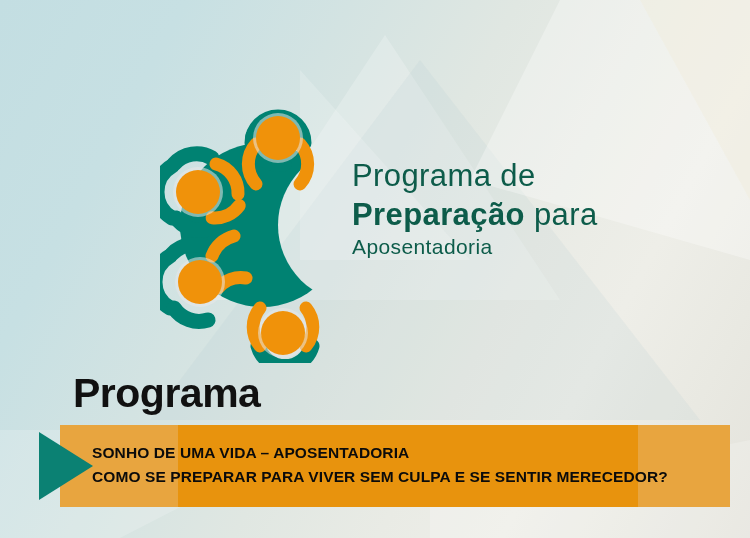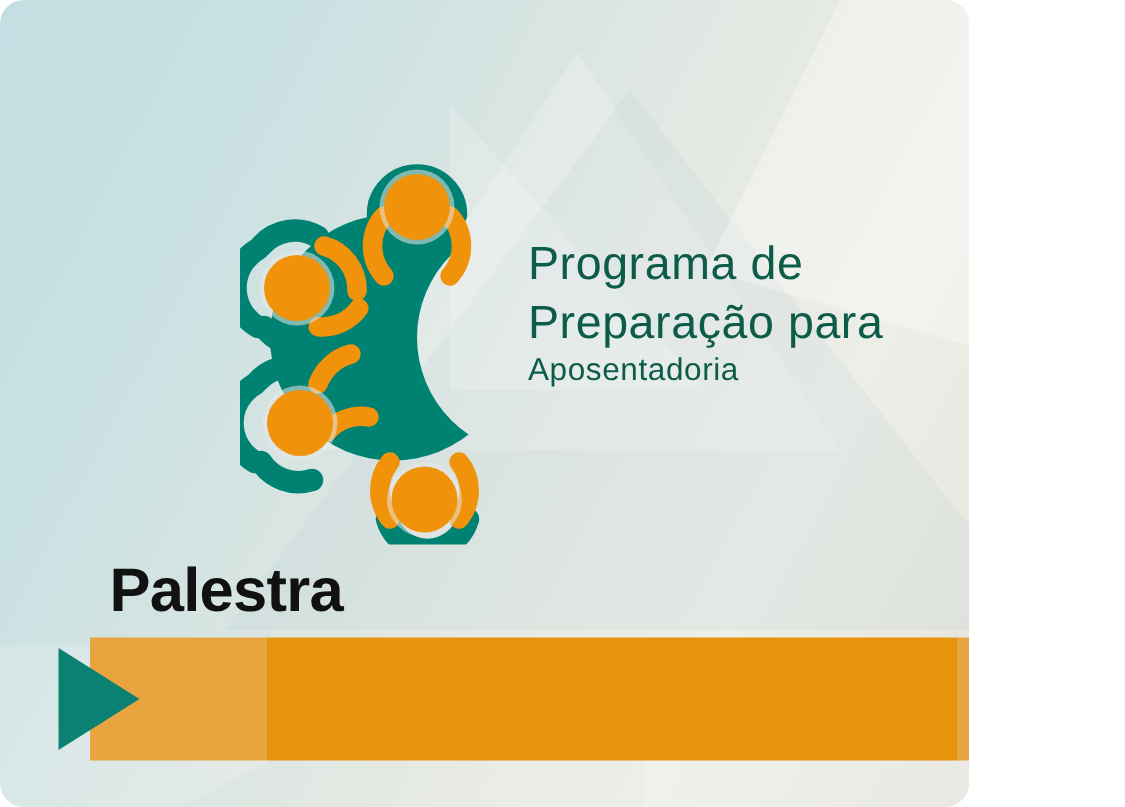--- a/index.html
+++ b/index.html
@@ -2,51 +2,50 @@
 <html><head>
 <meta charset="utf-8">
 <style>
   html,body{margin:0;padding:0;}
   body{
     width:750px;height:538px;overflow:hidden;
     font-family:"Liberation Sans", sans-serif;
     background:#ffffff;
   }
   #poster{
-    position:relative;width:646px;height:538px;overflow:hidden;
+    position:relative;width:750px;height:538px;overflow:hidden;
     background:
       linear-gradient(118deg,
         #c3dee2 0%,
         #c7e0e3 18%,
         #d3e3e2 34%,
         #e0e7e2 50%,
         #e9ebe5 64%,
         #eeeee8 76%,
         #e9e9e2 88%,
         #e4e3dc 100%);
-    border-radius: 16px;
   }
   
   .bg-shapes{position:absolute;inset:0;pointer-events:none;}
   .bg-shapes svg{display:block;width:750px;height:538px;}
 
   
   .logo{position:absolute;left:160px;top:88px;width:190px;height:275px;}
   .logo svg{display:block;width:190px;height:275px;}
 
   
   .headline{
     position:absolute;left:352px;top:158px;width:380px;
     color:#0d5c4a;
     line-height:1.18;
     letter-spacing:0.4px;
   }
   .headline .l1{font-size:31px;font-weight:400;display:block;}
   .headline .l2{font-size:31px;font-weight:400;display:block;margin-top:2px;}
-  .headline .l2 b{font-weight:400;}
+  .headline .l2 b{font-weight:700;}
   .headline .l3{font-size:21px;font-weight:400;display:block;margin-top:2px;}
 
   
   .palestra{
     position:absolute;left:73px;top:370px;
     font-size:41px;font-weight:700;color:#111111;
     letter-spacing:-0.5px;
   }
 
   
@@ -138,26 +137,30 @@
       </g>
     </svg>
   </div>
 
   <div class="headline">
     <span class="l1">Programa de</span>
     <span class="l2"><b>Preparação</b><span> para</span></span>
     <span class="l3">Aposentadoria</span>
   </div>
 
-  <div class="palestra">Palestra</div>
+  <div class="palestra">Programa</div>
 
   <div class="banner">
     <div class="seg seg-light-left"></div>
     <div class="seg seg-dark"></div>
     <div class="seg seg-light-right"></div>
+    <div class="banner-lines">
+      <span>SONHO DE UMA VIDA – APOSENTADORIA</span>
+      <span>COMO SE PREPARAR PARA VIVER SEM CULPA E SE SENTIR MERECEDOR?</span>
+    </div>
   </div>
 
   <div class="arrow">
     <svg viewBox="0 0 62 72" xmlns="http://www.w3.org/2000/svg">
       <polygon points="4,2 58,36 4,70" fill="#0b8173"></polygon>
     </svg>
   </div>
 
 </div>
 

